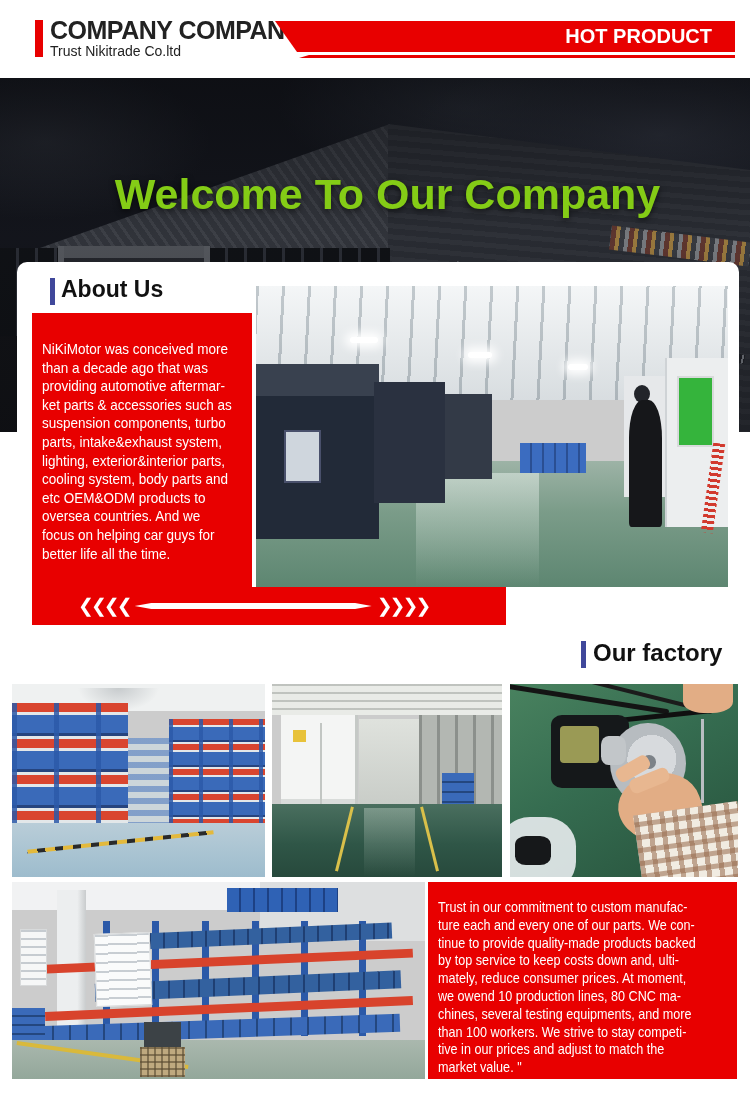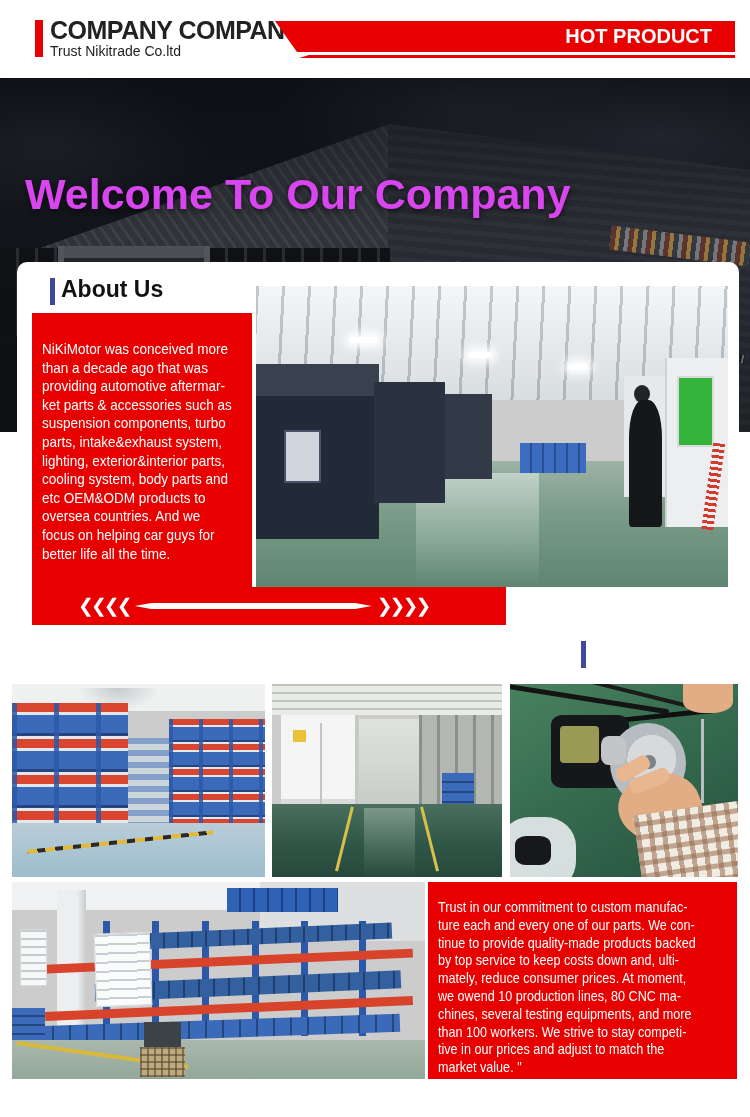--- a/index.html
+++ b/index.html
@@ -39,22 +39,22 @@
   .hero-facade{left:610px;top:156px;width:140px;height:24px;opacity:.85;transform:rotate(7deg);
       background:repeating-linear-gradient(90deg,#6e3a30 0 5px,#b98f43 5px 9px,#3c3f46 9px 14px,#8d9095 14px 18px);}
   .hero-winband{left:0;top:170px;width:390px;height:92px;
       background:repeating-linear-gradient(90deg,#101216 0 16px,#2c2f37 16px 19px);}
   .hero-base{left:0;top:258px;width:390px;height:96px;background:#121317;}
   .hero-entrance{left:58px;top:168px;width:140px;height:96px;
       background:linear-gradient(180deg,#53565c 0 12%,#26282e 12% 100%);
       border-left:6px solid #5a5d63;border-right:6px solid #5a5d63;}
   .hero-shade{position:absolute;inset:0;background:
       linear-gradient(180deg,rgba(8,9,12,.5) 0%,rgba(8,9,12,.08) 45%,rgba(8,9,12,.35) 100%);}
-  .hero-title{position:absolute;left:0;right:0;top:92px;text-align:left;padding-left:25px;
-      color:#d946ef;font-size:43px;font-weight:bold;text-shadow:0 2px 6px rgba(0,0,0,.6);}
+  .hero-title{position:absolute;left:0;right:0;top:92px;text-align:center;padding-left:25px;
+      color:#84cc16;font-size:43px;font-weight:bold;text-shadow:0 2px 6px rgba(0,0,0,.6);}
 
   
   .card{left:17px;top:262px;width:722px;height:855px;background:#fff;border-radius:10px 10px 0 0;}
 
   
   .h-bar{width:5px;background:#40489b;}
   .about-hbar{left:50px;top:278px;height:27px;}
   .about-head{left:61px;top:276px;font-size:23px;font-weight:bold;color:#111;}
   .factory-hbar{left:581px;top:641px;height:27px;}
   .factory-head{left:593px;top:639px;font-size:24px;font-weight:bold;color:#111;}
@@ -273,20 +273,21 @@
 
   <div class="abs about-band">
     <div class="abs arrows">
       <span class="chev">❮❮❮❮</span>
       <div class="spindle"></div>
       <span class="chev">❯❯❯❯</span>
     </div>
   </div>
 
   <div class="abs h-bar factory-hbar"></div>
+  <div class="abs factory-head">Our factory</div>
 
   <div class="abs ph photo1">
     <div class="p1-ceil"></div>
     <div class="p1-vent"></div>
     <div class="p1-rackL"></div>
     <div class="p1-rackR"></div>
     <div class="p1-far"></div>
     <div class="p1-floor"></div>
     <div class="p1-yellow"></div>
   </div>

